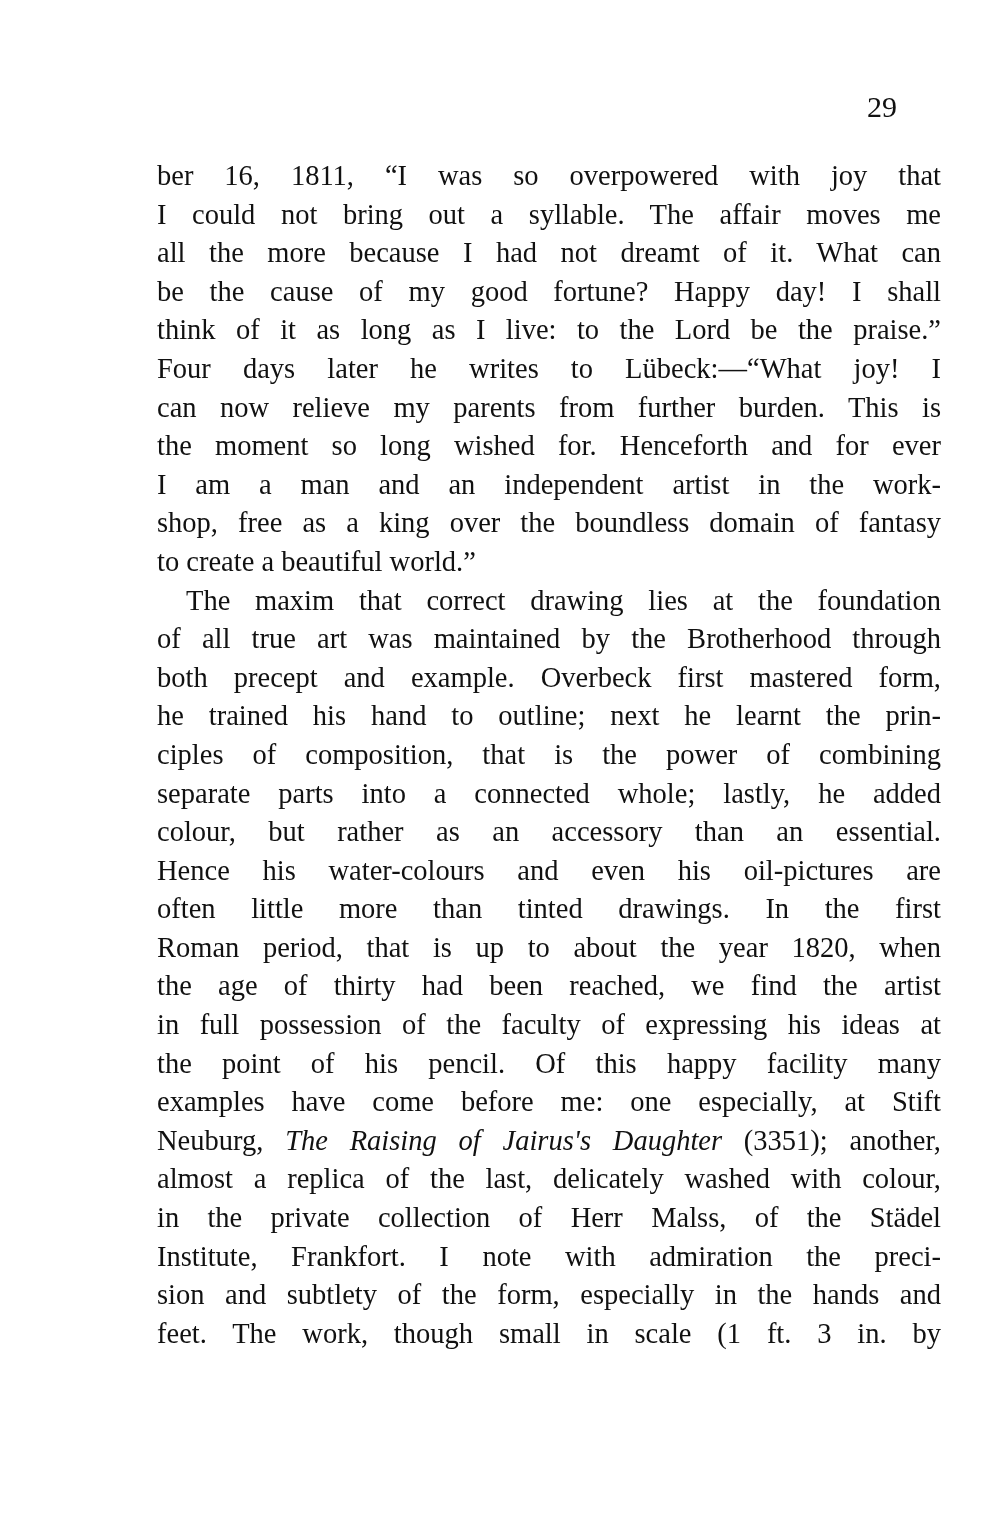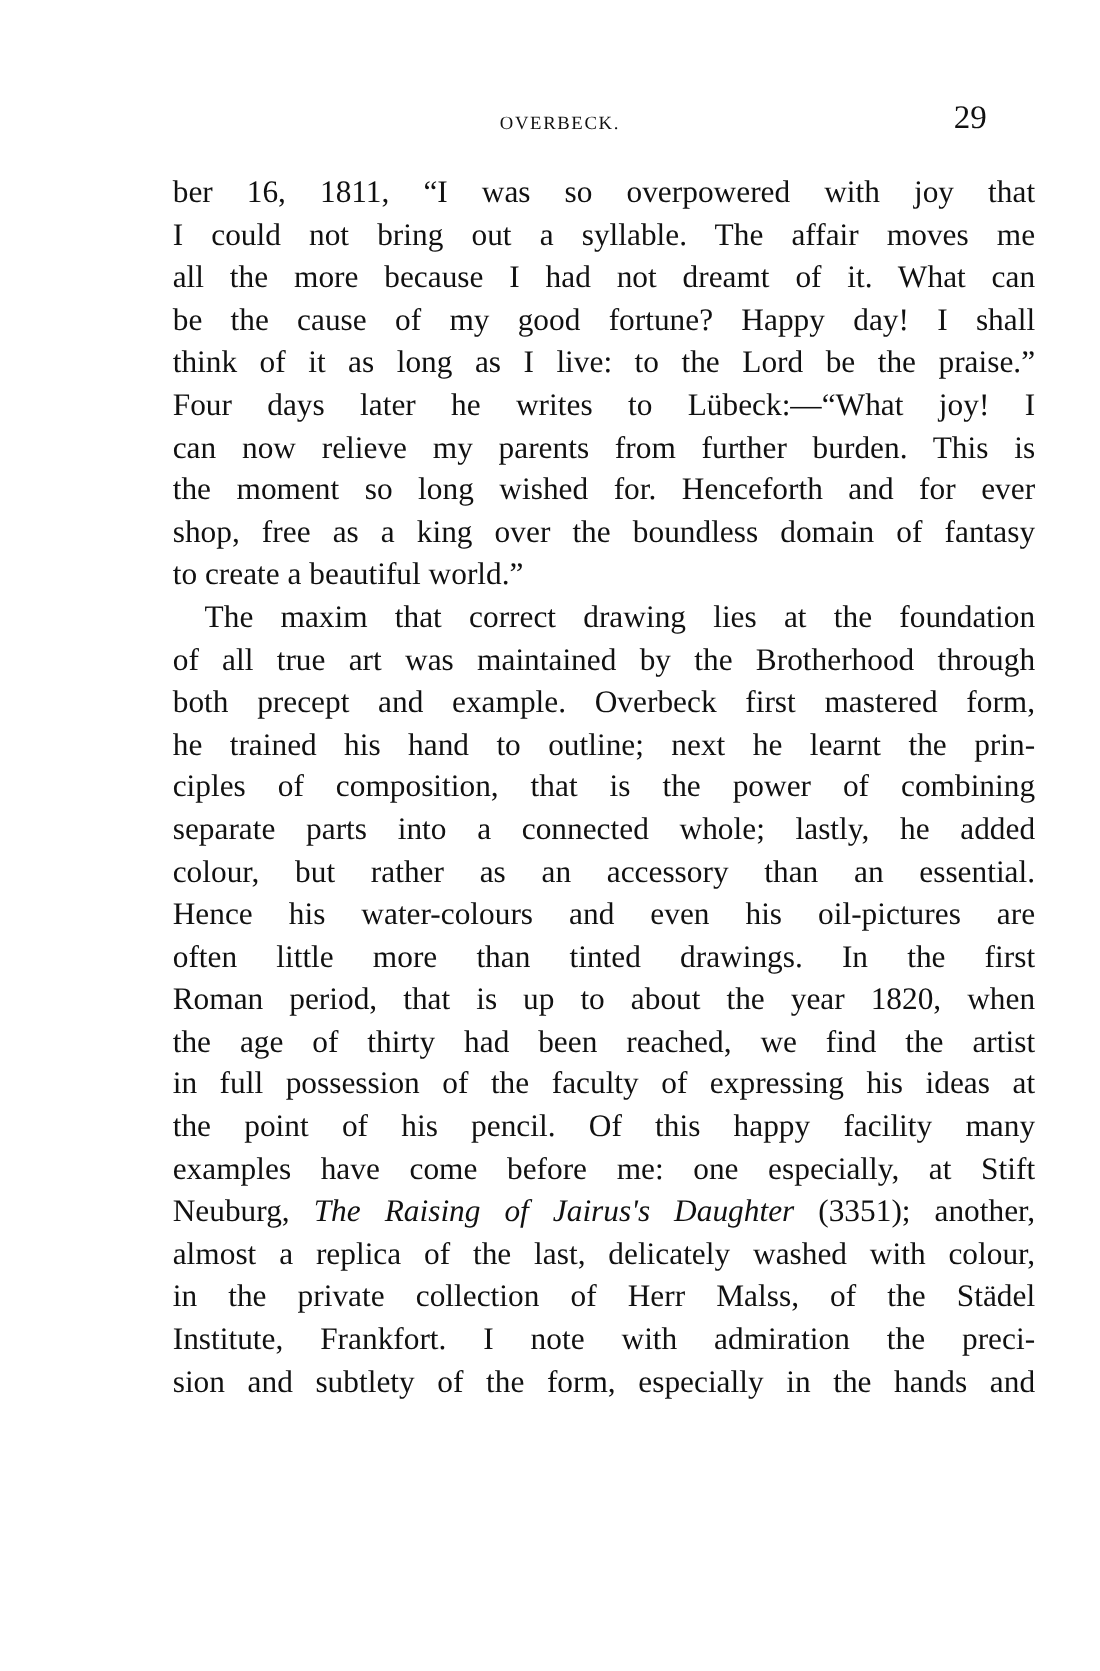--- a/index.html
+++ b/index.html
@@ -13,34 +13,34 @@
   .line { height: 38.6px; line-height: 38.6px; font-size: 28.5px; white-space: nowrap;
           text-align: justify; text-align-last: justify; }
   .line.last { text-align-last: left; }
   .line.indent { padding-left: 29px; }
   .line i { font-style: italic; }
 </style>
 </head>
 <body>
 
 <div class="header">
-  <div class="running-head">OVERBECK.</div>
   <div class="page-number">29</div>
 </div>
 
 <div class="body-text">
   <div>
     <div class="line">ber 16, 1811, “I was so overpowered with joy that</div>
     <div class="line">I could not bring out a syllable. The affair moves me</div>
     <div class="line">all the more because I had not dreamt of it. What can</div>
     <div class="line">be the cause of my good fortune? Happy day! I shall</div>
     <div class="line">think of it as long as I live: to the Lord be the praise.”</div>
     <div class="line">Four days later he writes to Lübeck:—“What joy! I</div>
     <div class="line">can now relieve my parents from further burden. This is</div>
     <div class="line">the moment so long wished for. Henceforth and for ever</div>
+    <div class="line">I am a man and an independent artist in the work-</div>
     <div class="line">shop, free as a king over the boundless domain of fantasy</div>
     <div class="line last">to create a beautiful world.”</div>
   </div>
   <div>
     <div class="line indent">The maxim that correct drawing lies at the foundation</div>
     <div class="line">of all true art was maintained by the Brotherhood through</div>
     <div class="line">both precept and example. Overbeck first mastered form,</div>
     <div class="line">he trained his hand to outline; next he learnt the prin-</div>
     <div class="line">ciples of composition, that is the power of combining</div>
     <div class="line">separate parts into a connected whole; lastly, he added</div>
@@ -50,14 +50,15 @@
     <div class="line">Roman period, that is up to about the year 1820, when</div>
     <div class="line">the age of thirty had been reached, we find the artist</div>
     <div class="line">in full possession of the faculty of expressing his ideas at</div>
     <div class="line">the point of his pencil. Of this happy facility many</div>
     <div class="line">examples have come before me: one especially, at Stift</div>
     <div class="line"><span>Neuburg, </span><i>The Raising of Jairus's Daughter</i><span> (3351); another,</span></div>
     <div class="line">almost a replica of the last, delicately washed with colour,</div>
     <div class="line">in the private collection of Herr Malss, of the Städel</div>
     <div class="line">Institute, Frankfort. I note with admiration the preci-</div>
     <div class="line">sion and subtlety of the form, especially in the hands and</div>
+    <div class="line">feet. The work, though small in scale (1 ft. 3 in. by</div>
   </div>
 </div>
 
 </body></html>

